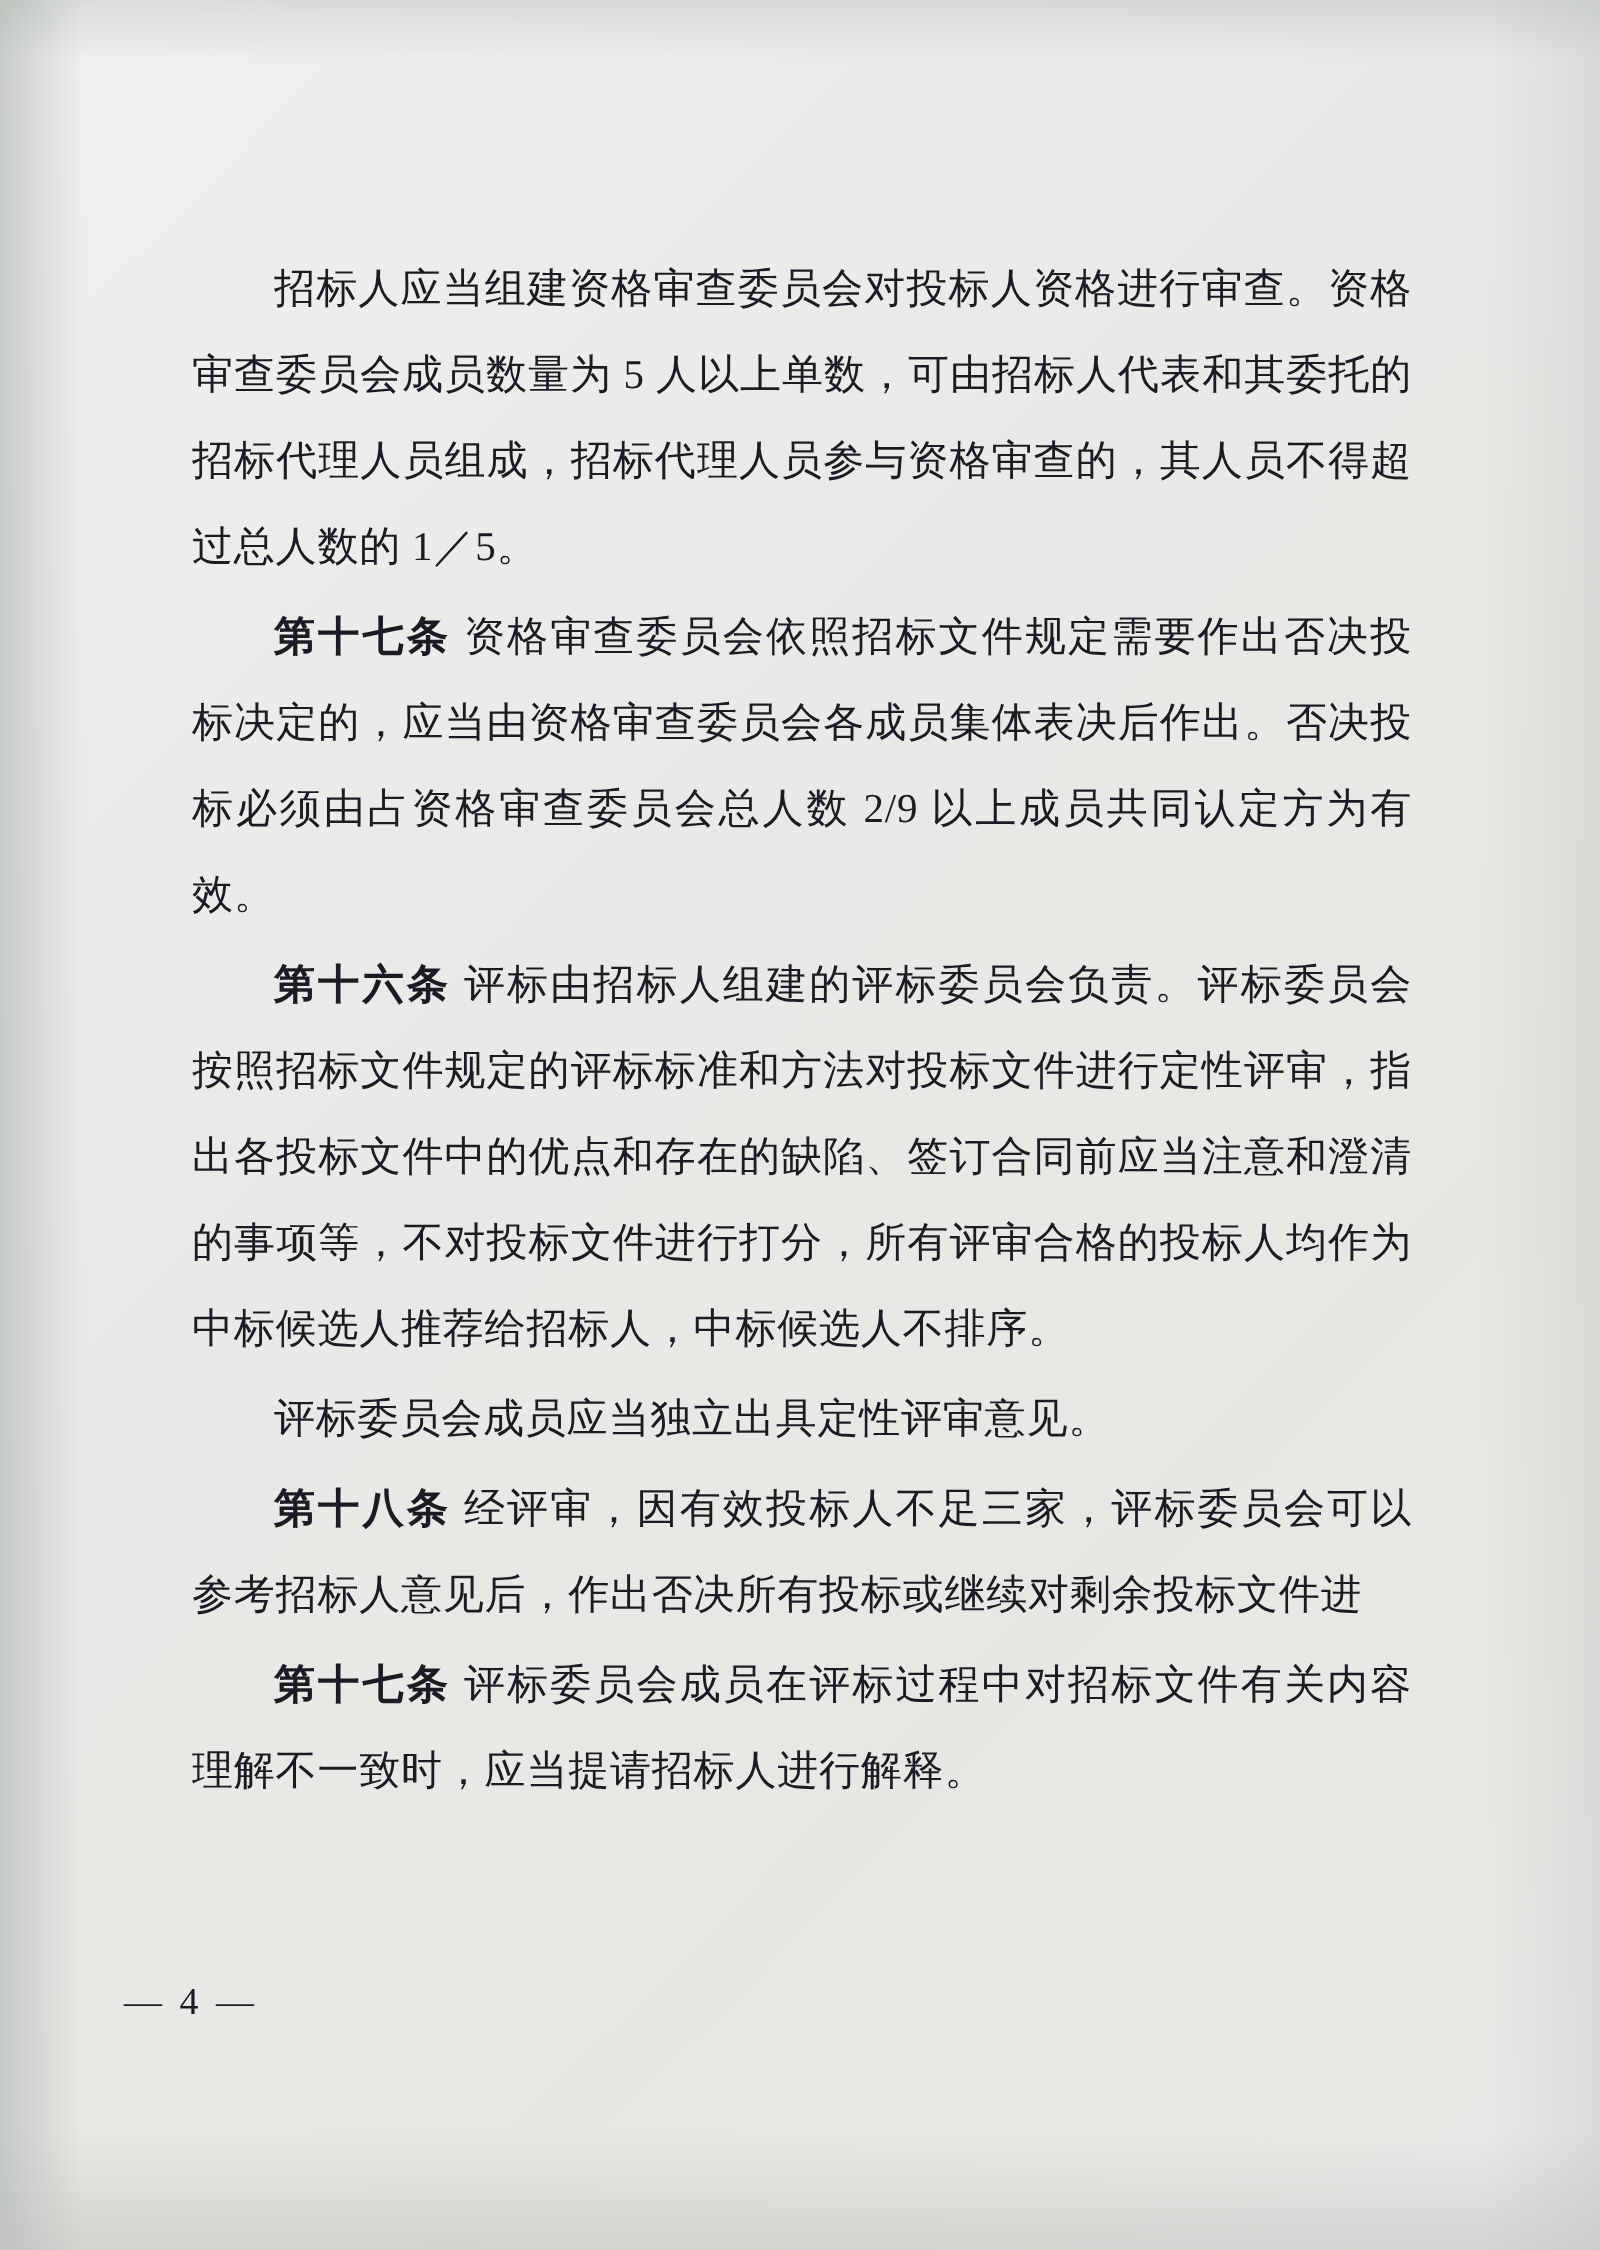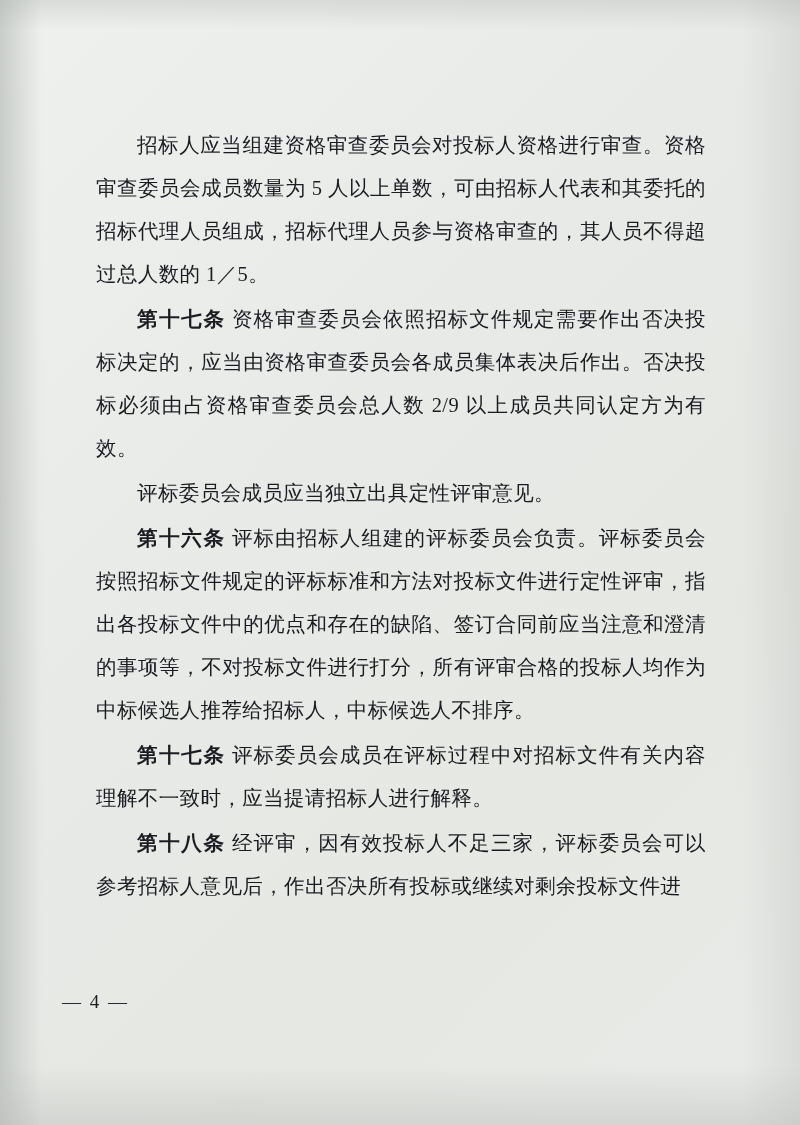--- a/index.html
+++ b/index.html
@@ -93,27 +93,27 @@
   <div class="shade-bottom"></div>
 
   <div class="content">
     <p class="para">
       <span class="art"></span><span>招标人应当组建资格审查委员会对投标人资格进行审查。资格审查委员会成员数量为 5 人以上单数，可由招标人代表和其委托的招标代理人员组成，招标代理人员参与资格审查的，其人员不得超过总人数的 1／5。</span>
     </p>
     <p class="para">
       <span class="art">第十七条</span> <span>资格审查委员会依照招标文件规定需要作出否决投标决定的，应当由资格审查委员会各成员集体表决后作出。否决投标必须由占资格审查委员会总人数 2/9 以上成员共同认定方为有效。</span>
     </p>
     <p class="para">
+      <span class="art">第十六条</span> <span>评标由招标人组建的评标委员会负责。评标委员会按照招标文件规定的评标标准和方法对投标文件进行定性评审，指出各投标文件中的优点和存在的缺陷、签订合同前应当注意和澄清的事项等，不对投标文件进行打分，所有评审合格的投标人均作为中标候选人推荐给招标人，中标候选人不排序。</span>
+    </p>
+    <p class="para">
       <span class="art"></span><span>评标委员会成员应当独立出具定性评审意见。</span>
     </p>
     <p class="para">
-      <span class="art">第十六条</span> <span>评标由招标人组建的评标委员会负责。评标委员会按照招标文件规定的评标标准和方法对投标文件进行定性评审，指出各投标文件中的优点和存在的缺陷、签订合同前应当注意和澄清的事项等，不对投标文件进行打分，所有评审合格的投标人均作为中标候选人推荐给招标人，中标候选人不排序。</span>
+      <span class="art">第十八条</span> <span>经评审，因有效投标人不足三家，评标委员会可以参考招标人意见后，作出否决所有投标或继续对剩余投标文件进</span>
     </p>
     <p class="para">
       <span class="art">第十七条</span> <span>评标委员会成员在评标过程中对招标文件有关内容理解不一致时，应当提请招标人进行解释。</span>
-    </p>
-    <p class="para">
-      <span class="art">第十八条</span> <span>经评审，因有效投标人不足三家，评标委员会可以参考招标人意见后，作出否决所有投标或继续对剩余投标文件进</span>
     </p>
   </div>
 
   <div class="footer">— 4 —</div>
 </div>
 
 </body></html>

